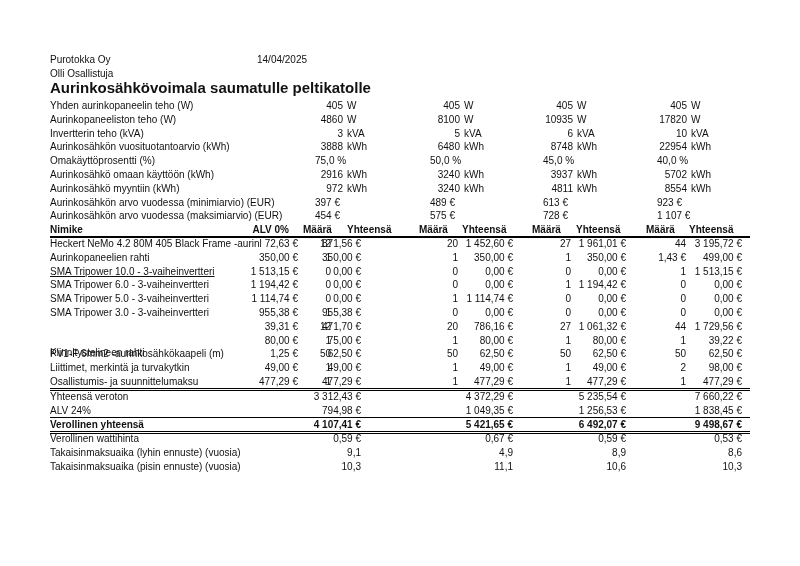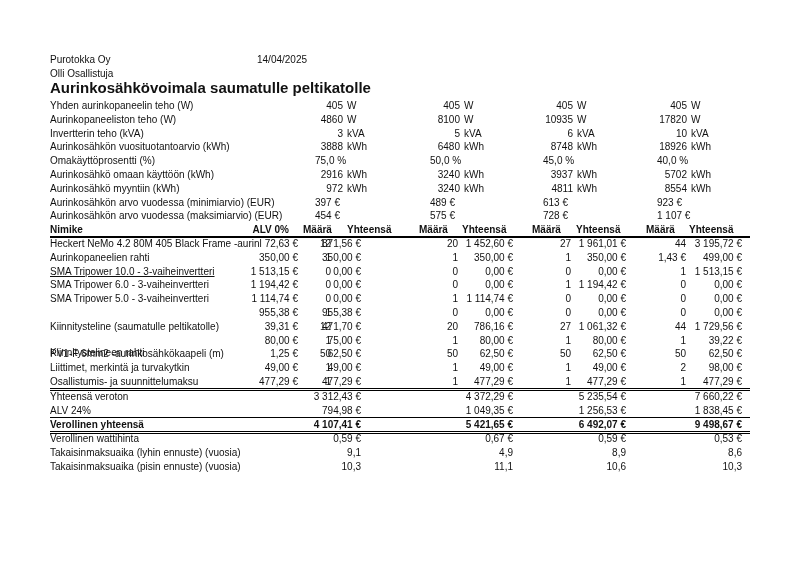--- a/index.html
+++ b/index.html
@@ -58,21 +58,21 @@
         <div class="c" style="left: 691px;">kVA</div>
       </div>
       <div class="row" style="top: 140.4px;">
         <div class="c" style="left: 50px;">Aurinkosähkön vuosituotantoarvio (kWh)</div>
         <div class="c r" style="left: 223px; width: 120px;">3888</div>
         <div class="c" style="left: 347px;">kWh</div>
         <div class="c r" style="left: 340px; width: 120px;">6480</div>
         <div class="c" style="left: 464px;">kWh</div>
         <div class="c r" style="left: 453px; width: 120px;">8748</div>
         <div class="c" style="left: 577px;">kWh</div>
-        <div class="c r" style="left: 567px; width: 120px;">18926</div>
+        <div class="c r" style="left: 567px; width: 120px;">22954</div>
         <div class="c" style="left: 691px;">kWh</div>
       </div>
       <div class="row" style="top: 154.2px;">
         <div class="c" style="left: 50px;">Omakäyttöprosentti (%)</div>
         <div class="c" style="left: 315px;">75,0 %</div>
         <div class="c" style="left: 430px;">50,0 %</div>
         <div class="c" style="left: 543px;">45,0 %</div>
         <div class="c" style="left: 657px;">40,0 %</div>
       </div>
       <div class="row" style="top: 168px;">
@@ -180,32 +180,32 @@
         <div class="c r" style="left: 211px; width: 120px;">0</div>
         <div class="c r" style="left: 241px; width: 120px;">0,00 €</div>
         <div class="c r" style="left: 338px; width: 120px;">1</div>
         <div class="c r" style="left: 393px; width: 120px;">1 114,74 €</div>
         <div class="c r" style="left: 451px; width: 120px;">0</div>
         <div class="c r" style="left: 506px; width: 120px;">0,00 €</div>
         <div class="c r" style="left: 566px; width: 120px;">0</div>
         <div class="c r" style="left: 622px; width: 120px;">0,00 €</div>
       </div>
       <div class="row" style="top: 306px;">
+        <div class="c" style="left: 50px; width: 222px; overflow: hidden;">SMA Tripower 3.0 - 3-vaiheinvertteri</div>
         <div class="c r" style="left: 178px; width: 120px;">955,38 €</div>
         <div class="c r" style="left: 211px; width: 120px;">1</div>
         <div class="c r" style="left: 241px; width: 120px;">955,38 €</div>
         <div class="c r" style="left: 338px; width: 120px;">0</div>
         <div class="c r" style="left: 393px; width: 120px;">0,00 €</div>
         <div class="c r" style="left: 451px; width: 120px;">0</div>
         <div class="c r" style="left: 506px; width: 120px;">0,00 €</div>
         <div class="c r" style="left: 566px; width: 120px;">0</div>
         <div class="c r" style="left: 622px; width: 120px;">0,00 €</div>
       </div>
       <div class="row" style="top: 319.8px;">
-        <div class="c" style="left: 50px; width: 222px; overflow: hidden;">Kiinnitysteline (saumatulle peltikatolle)</div>
         <div class="c r" style="left: 178px; width: 120px;">39,31 €</div>
         <div class="c r" style="left: 211px; width: 120px;">12</div>
         <div class="c r" style="left: 241px; width: 120px;">471,70 €</div>
         <div class="c r" style="left: 338px; width: 120px;">20</div>
         <div class="c r" style="left: 393px; width: 120px;">786,16 €</div>
         <div class="c r" style="left: 451px; width: 120px;">27</div>
         <div class="c r" style="left: 506px; width: 120px;">1 061,32 €</div>
         <div class="c r" style="left: 566px; width: 120px;">44</div>
         <div class="c r" style="left: 622px; width: 120px;">1 729,56 €</div>
       </div>

